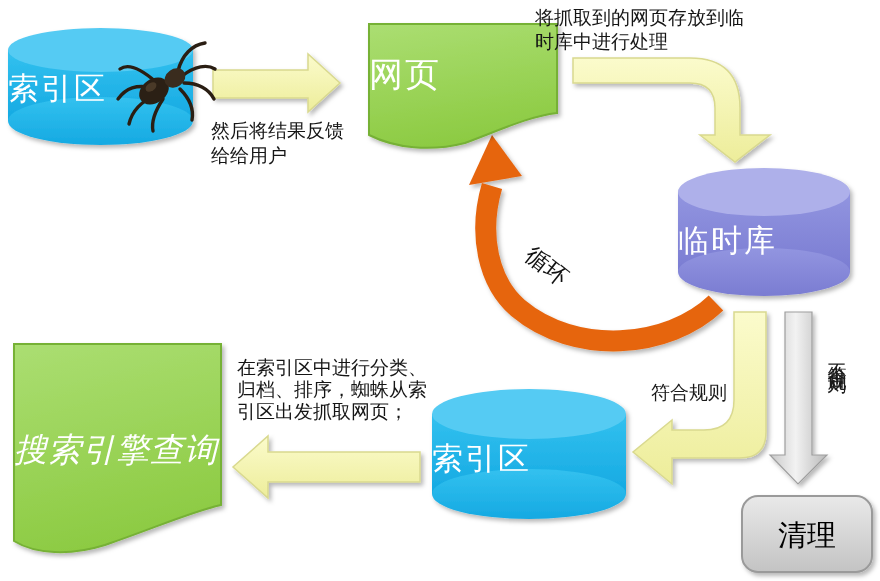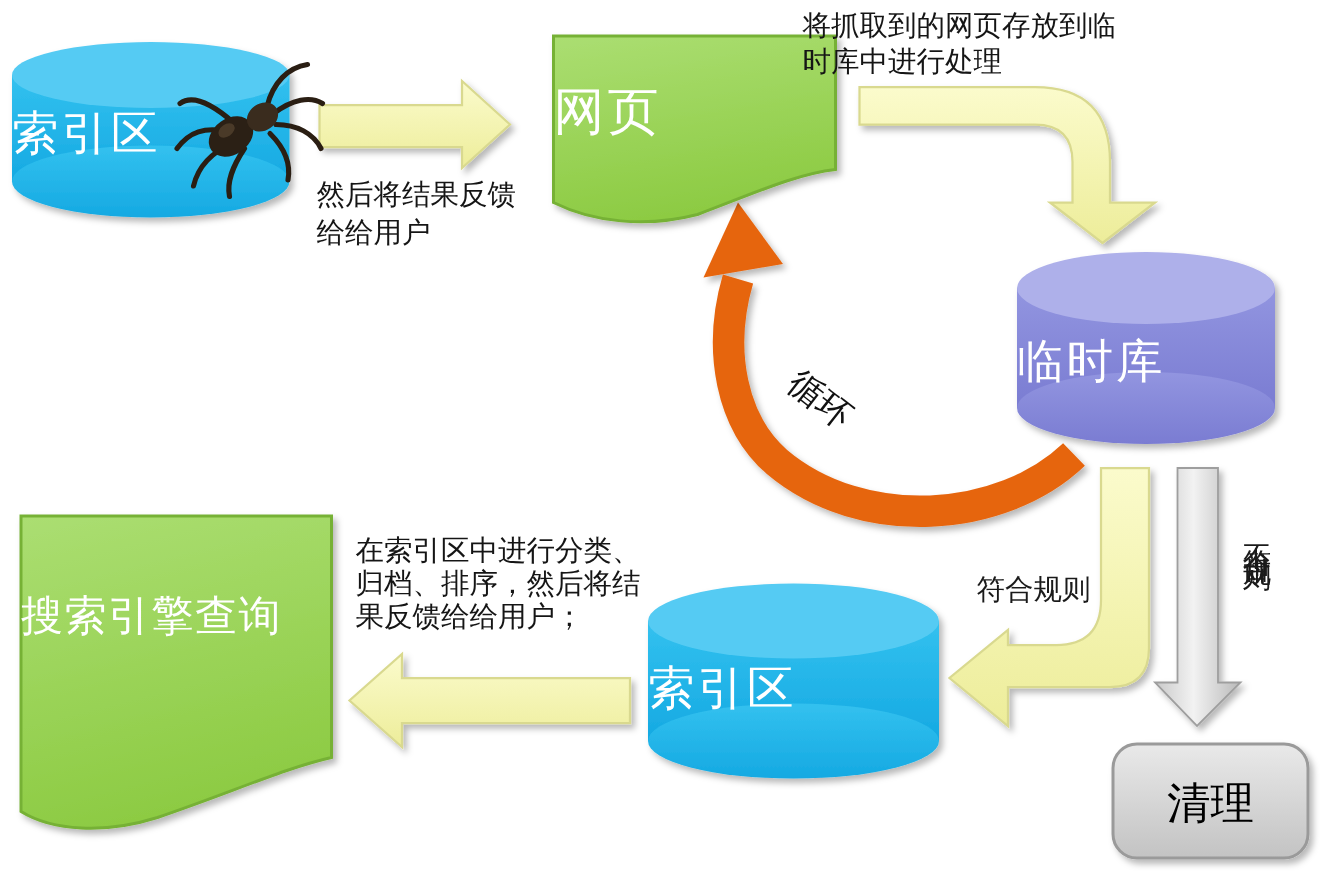--- a/index.html
+++ b/index.html
@@ -8,21 +8,21 @@
     font-family:"Liberation Sans","DejaVu Sans",sans-serif;overflow:hidden;
   }
   .layer{position:absolute;left:0;top:0;}
   .txt{position:absolute;color:#1a1a1a;}
   .node-label{color:#ffffff;letter-spacing:2px;}
   .note{font-size:19px;line-height:24px;color:#151515;}
   .lbl-index-top{left:8px;top:68px;width:185px;font-size:31px;}
   .lbl-webpage{left:369px;top:52px;width:160px;font-size:34px;}
   .lbl-tempdb{left:678px;top:220px;width:172px;font-size:31px;}
   .lbl-index-bottom{left:432px;top:438px;width:194px;font-size:31px;}
-  .lbl-query{left:14px;top:392px;width:207px;font-size:28px;letter-spacing:1px;}
+  .lbl-query{left:14px;top:428px;width:207px;font-size:33px;letter-spacing:1px;font-style:italic;}
   .lbl-cleanup{left:742px;top:516px;width:130px;font-size:29px;font-weight:normal;color:#000;text-align:center;}
   .note-store{left:535px;top:6px;width:216px;}
   .note-spider{left:211px;top:118px;width:140px;line-height:25px;}
   .note-feedback{left:237px;top:357px;width:202px;line-height:22px;}
   .lbl-loop{left:538px;top:240px;font-size:23px;color:#111;transform:rotate(38deg);transform-origin:left top;}
   .lbl-match{left:641px;top:380px;font-size:19px;margin-left:10px;}
   .lbl-nomatch{left:824px;top:348px;font-size:19px;writing-mode:vertical-rl;letter-spacing:3px;height:112px;}
 </style>
 </head>
 <body>
@@ -135,17 +135,17 @@
 
   <div class="txt node-label lbl-index-top">索引区</div>
   <div class="txt node-label lbl-webpage">网页</div>
   <div class="txt node-label lbl-tempdb">临时库</div>
   <div class="txt node-label lbl-index-bottom">索引区</div>
   <div class="txt node-label lbl-query">搜索引擎查询</div>
   <div class="txt lbl-cleanup">清理</div>
 
   <div class="txt note note-store">将抓取到的网页存放到临时库中进行处理</div>
   <div class="txt note note-spider">然后将结果反馈给给用户</div>
-  <div class="txt note note-feedback">在索引区中进行分类、归档、排序，然后将结果反馈给给用户；</div>
+  <div class="txt note note-feedback">在索引区中进行分类、归档、排序，蜘蛛从索引区出发抓取网页；</div>
   <div class="txt lbl-loop">循环</div>
   <div class="txt lbl-match">符合规则</div>
   <div class="txt lbl-nomatch">不符合规则</div>
 </div>
 
 </body></html>

